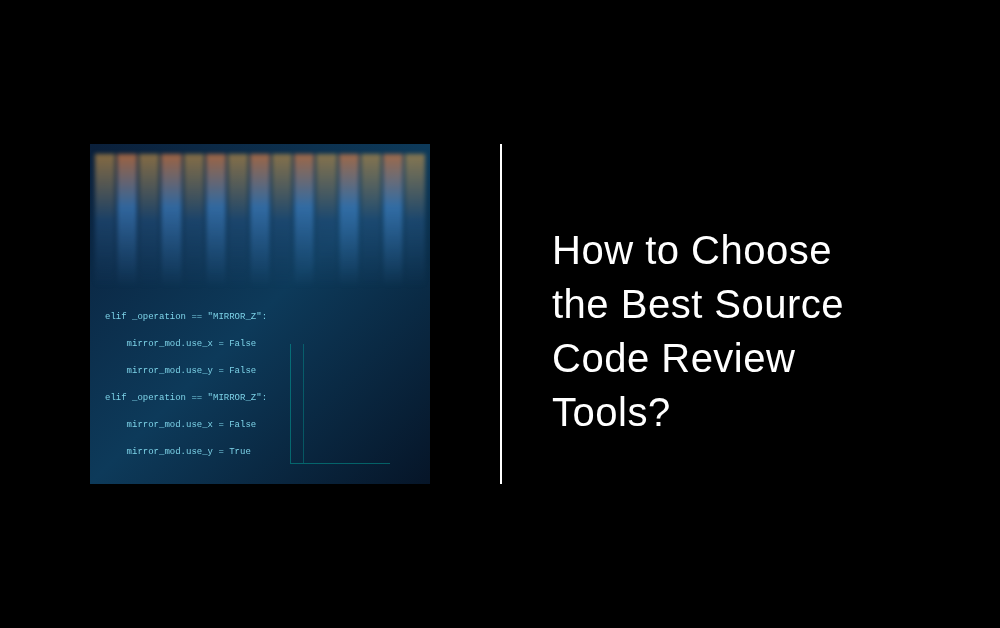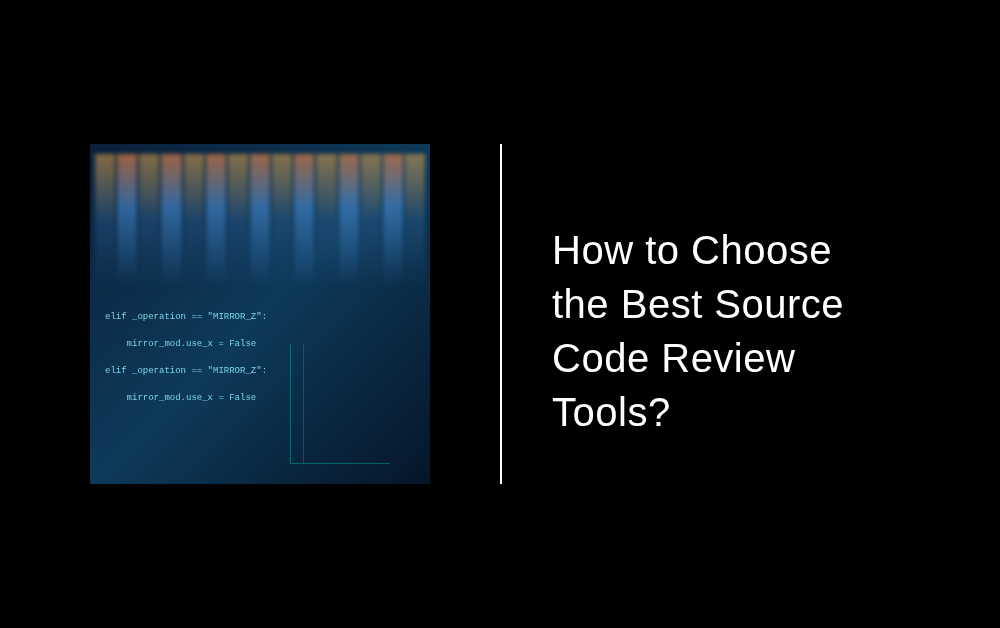--- a/index.html
+++ b/index.html
@@ -122,22 +122,24 @@
         <div class="bar"></div>
         <div class="bar"></div>
       <div class="bar"></div>
         <div class="bar"></div>
         <div class="bar"></div>
     </div>
     <div class="circuit-lines"></div>
     <div class="code-overlay">
 <span class="code-line">elif _operation == "MIRROR_Z":</span>
 <span class="code-line">    mirror_mod.use_x = False</span>
+<span class="code-line">    mirror_mod.use_y = False</span>
 <span class="code-line">elif _operation == "MIRROR_Z":</span>
 <span class="code-line">    mirror_mod.use_x = False</span>
+<span class="code-line">    mirror_mod.use_y = True</span>
 
 <span class="code-line"></span>
 
 
 
 
 
 
     </div>
   </div>

